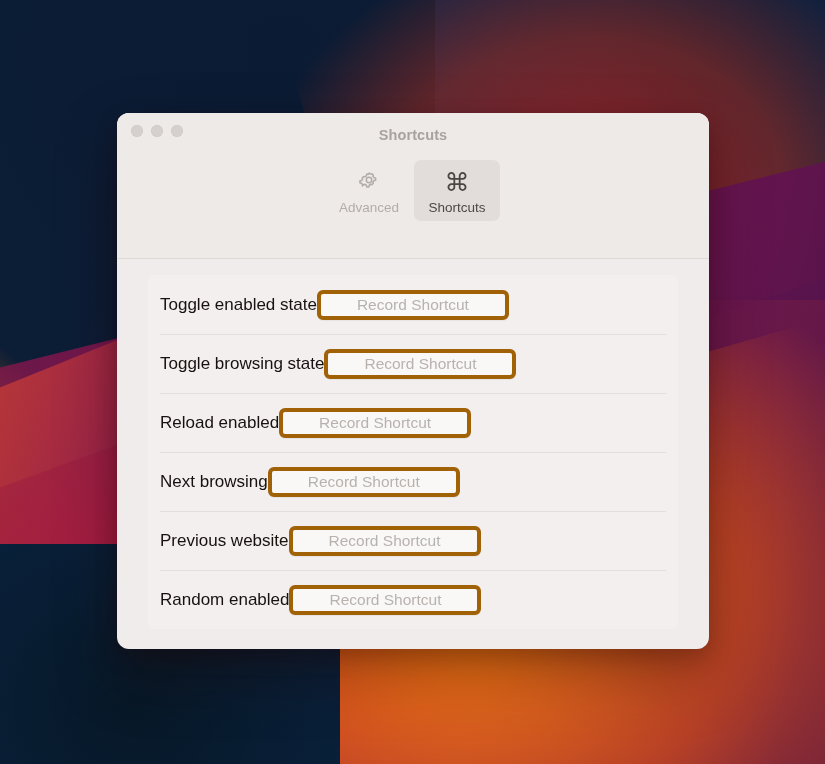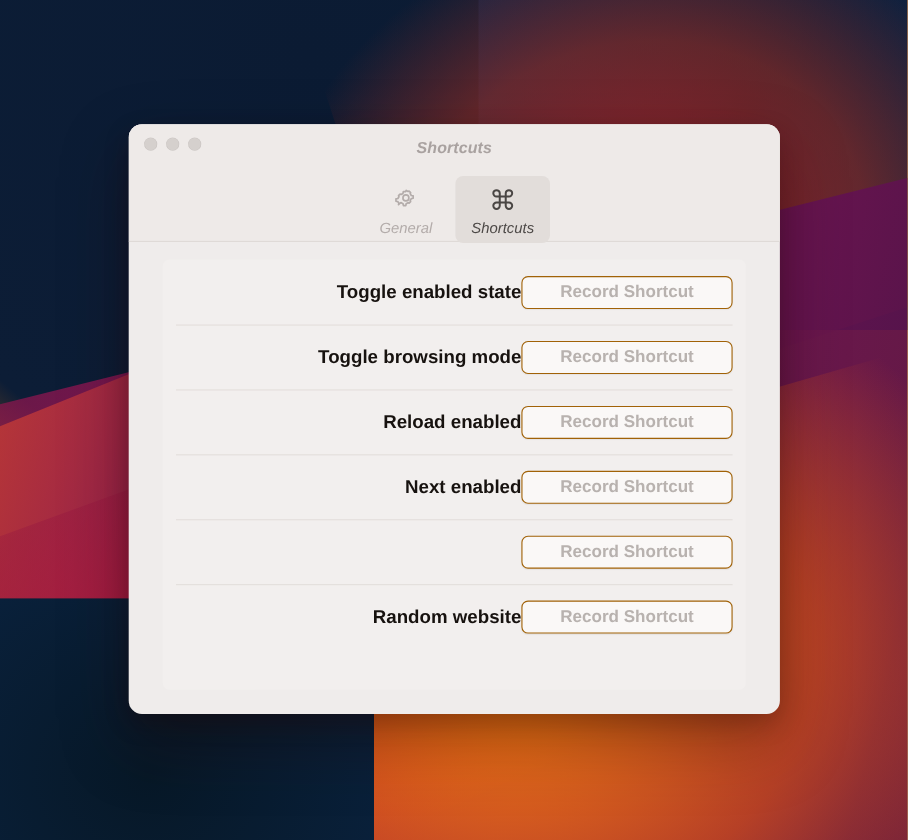--- a/index.html
+++ b/index.html
@@ -123,25 +123,24 @@
        0 8px 22px rgba(30,6,4,0.22),
        0 1px 0 rgba(255,255,255,0.5) inset;
     overflow: hidden;
     display: flex;
     flex-direction: column;
   }
 
   
   .titlebar {
     position: relative;
-    height: 107px;
+    height: 146px;
     flex: 0 0 auto;
     background: #eeeae8;
     border-bottom: 1px solid #dfdad7;
-    font-style: italic;
   }
 
   .traffic-lights {
     position: absolute;
     left: 14px;
     top: 12px;
     display: flex;
     gap: 8px;
   }
   .light {
@@ -217,44 +216,43 @@
     width: 530px;
     background: #f2efee;
     border-radius: 6px;
     padding: 0 12px;
   }
 
   .row {
     height: 59px;
     display: flex;
     align-items: center;
-    justify-content: flex-end;
+    justify-content: flex-start;
     position: relative;
-    font-weight: bold;
   }
   .row + .row::before {
     content: "";
     position: absolute;
     top: 0; left: 0; right: 0;
     height: 1px;
     background: #e3dedb;
   }
 
   .row-label {
     font-size: 17px;
     color: #17120f;
     white-space: nowrap;
   }
 
   .record-btn {
     width: 192px;
     height: 30px;
     border-radius: 6px;
     background: #faf8f7;
-    border: 1px solid #a16207;
+    border: 4px solid #a16207;
     box-shadow: 0 0.5px 1px rgba(0,0,0,0.05);
     display: flex;
     align-items: center;
     justify-content: center;
     font-size: 15.5px;
     color: #b8b2af;
     cursor: default;
     white-space: nowrap;
   }
 </style>
@@ -288,21 +286,21 @@
 
     <div class="toolbar">
 
       <div class="tab">
         <span class="ticon">
           <svg width="26" height="26" viewBox="0 0 24 24" fill="none" stroke="#b3acaa" stroke-width="1.4" stroke-linejoin="round">
             <path d="M12 3.1l1.5.9.9-.35 1.25 1.25-.35.9.9 1.5 1.55.35v1.9l-1.55.35-.9 1.5.35.9-1.25 1.25-.9-.35-1.5.9-.35 1.55h-1.9l-.35-1.55-1.5-.9-.9.35L5.7 14.8l.35-.9-.9-1.5-1.55-.35v-1.9l1.55-.35.9-1.5-.35-.9L6.95 6.15l.9.35 1.5-.9.35-1.55h1.9z" transform="translate(0,0.6) scale(1.02)"></path>
             <circle cx="12" cy="10.1" r="2.5"></circle>
           </svg>
         </span>
-        <span class="tlabel">General</span>
+        <span class="tlabel">Advanced</span>
       </div>
 
       <div class="tab selected">
         <span class="ticon">
           <span class="cmd-glyph">⌘</span>
         </span>
         <span class="tlabel">Shortcuts</span>
       </div>
 
 
@@ -311,39 +309,40 @@
 
   <div class="content">
     <div class="list-card">
 
       <div class="row">
         <span class="row-label">Toggle enabled state</span>
         <span class="record-btn">Record Shortcut</span>
       </div>
 
       <div class="row">
-        <span class="row-label">Toggle browsing mode</span>
+        <span class="row-label">Toggle browsing state</span>
         <span class="record-btn">Record Shortcut</span>
       </div>
 
       <div class="row">
         <span class="row-label">Reload enabled</span>
         <span class="record-btn">Record Shortcut</span>
       </div>
 
       <div class="row">
-        <span class="row-label">Next enabled</span>
-        <span class="record-btn">Record Shortcut</span>
-      </div>
-
-      <div class="row">
-        <span class="record-btn">Record Shortcut</span>
-      </div>
-
-      <div class="row">
-        <span class="row-label">Random website</span>
+        <span class="row-label">Next browsing</span>
+        <span class="record-btn">Record Shortcut</span>
+      </div>
+
+      <div class="row">
+        <span class="row-label">Previous website</span>
+        <span class="record-btn">Record Shortcut</span>
+      </div>
+
+      <div class="row">
+        <span class="row-label">Random enabled</span>
         <span class="record-btn">Record Shortcut</span>
       </div>
 
     </div>
   </div>
 
 </div>
 
 </body></html>

